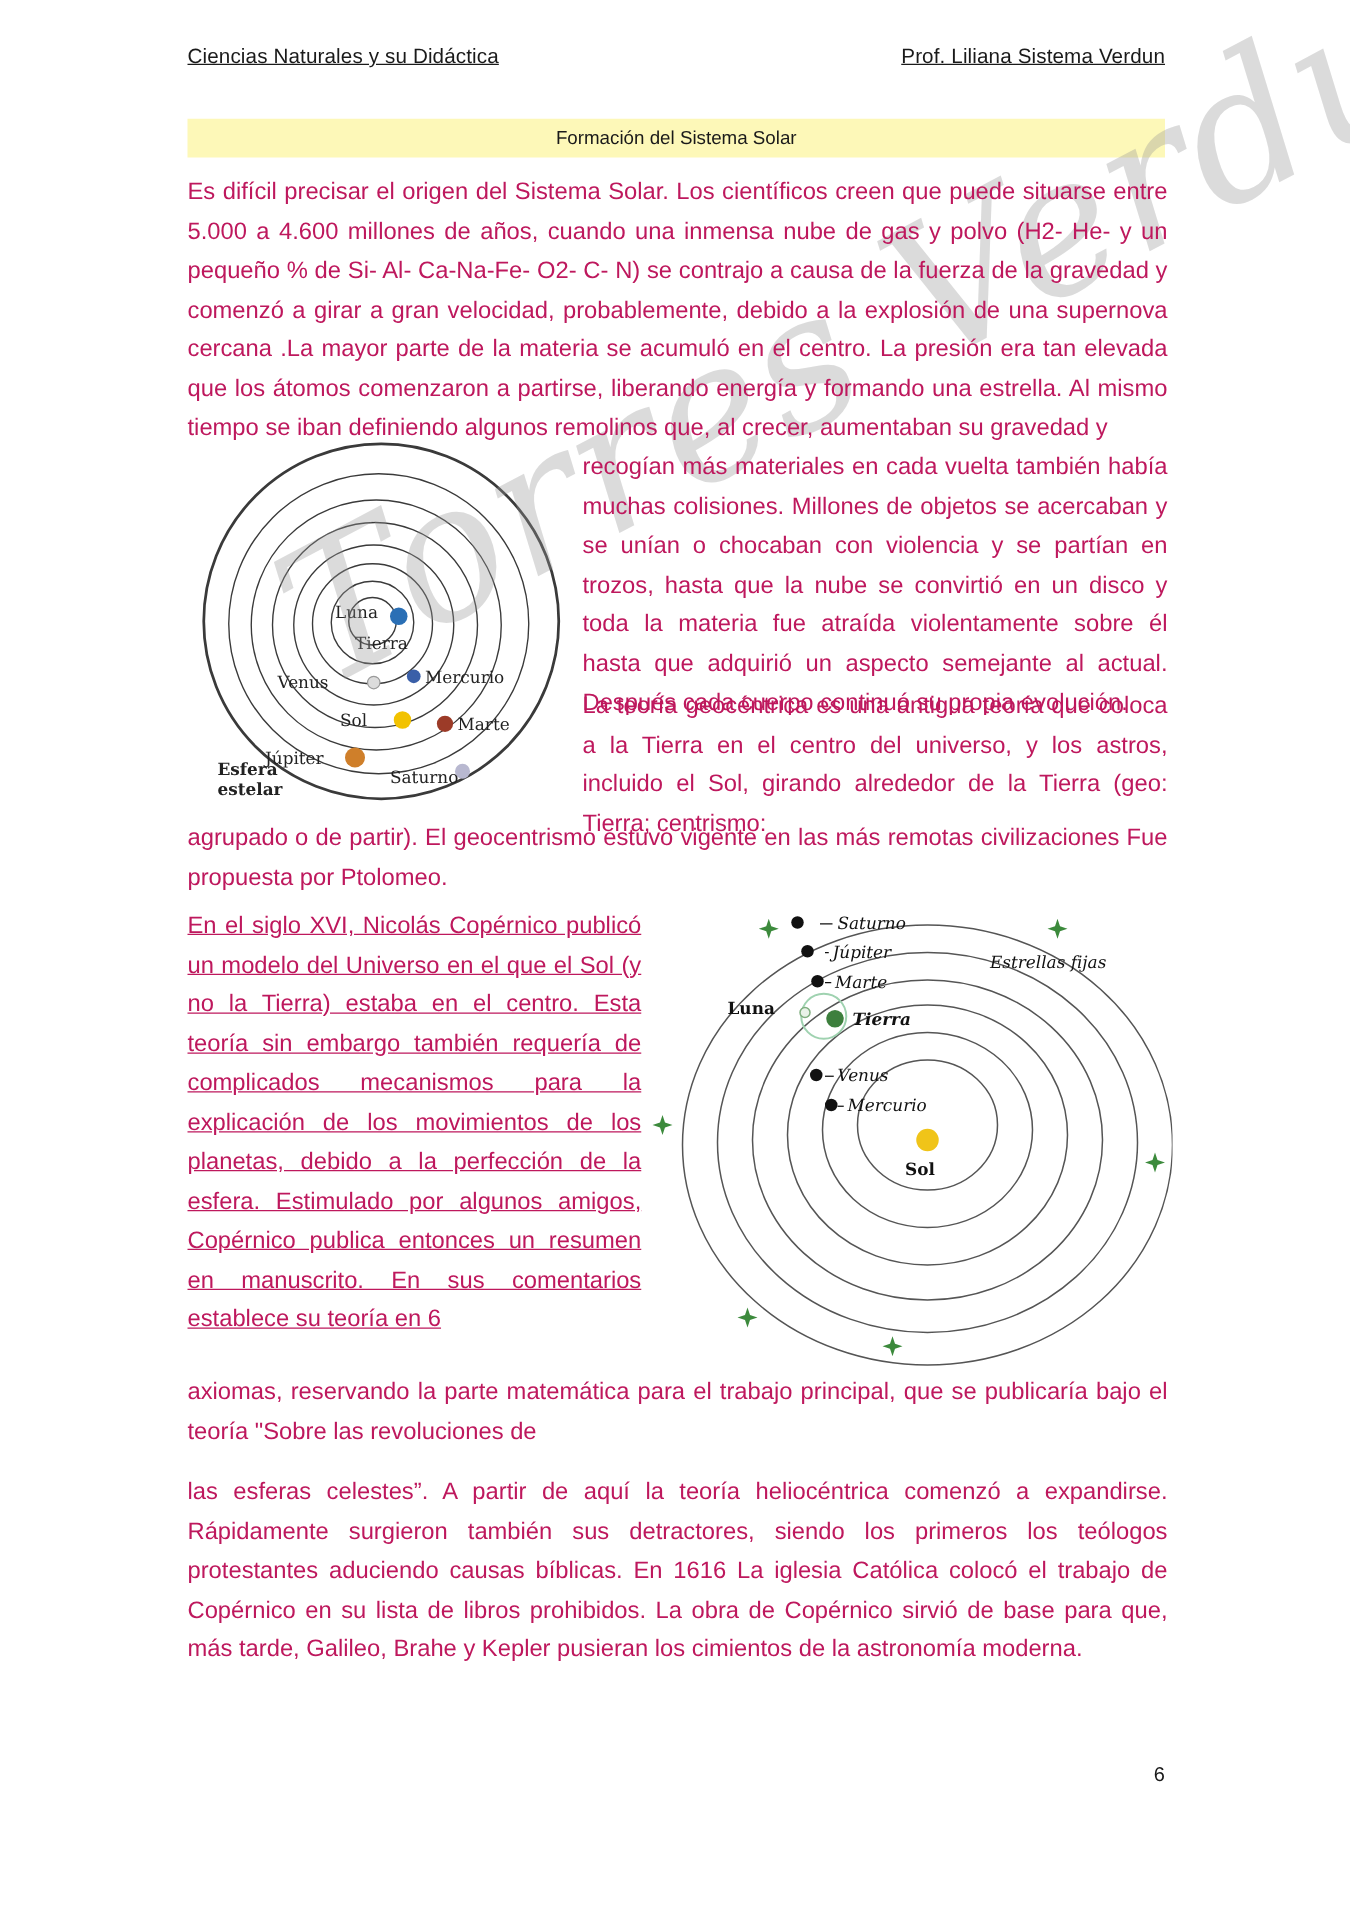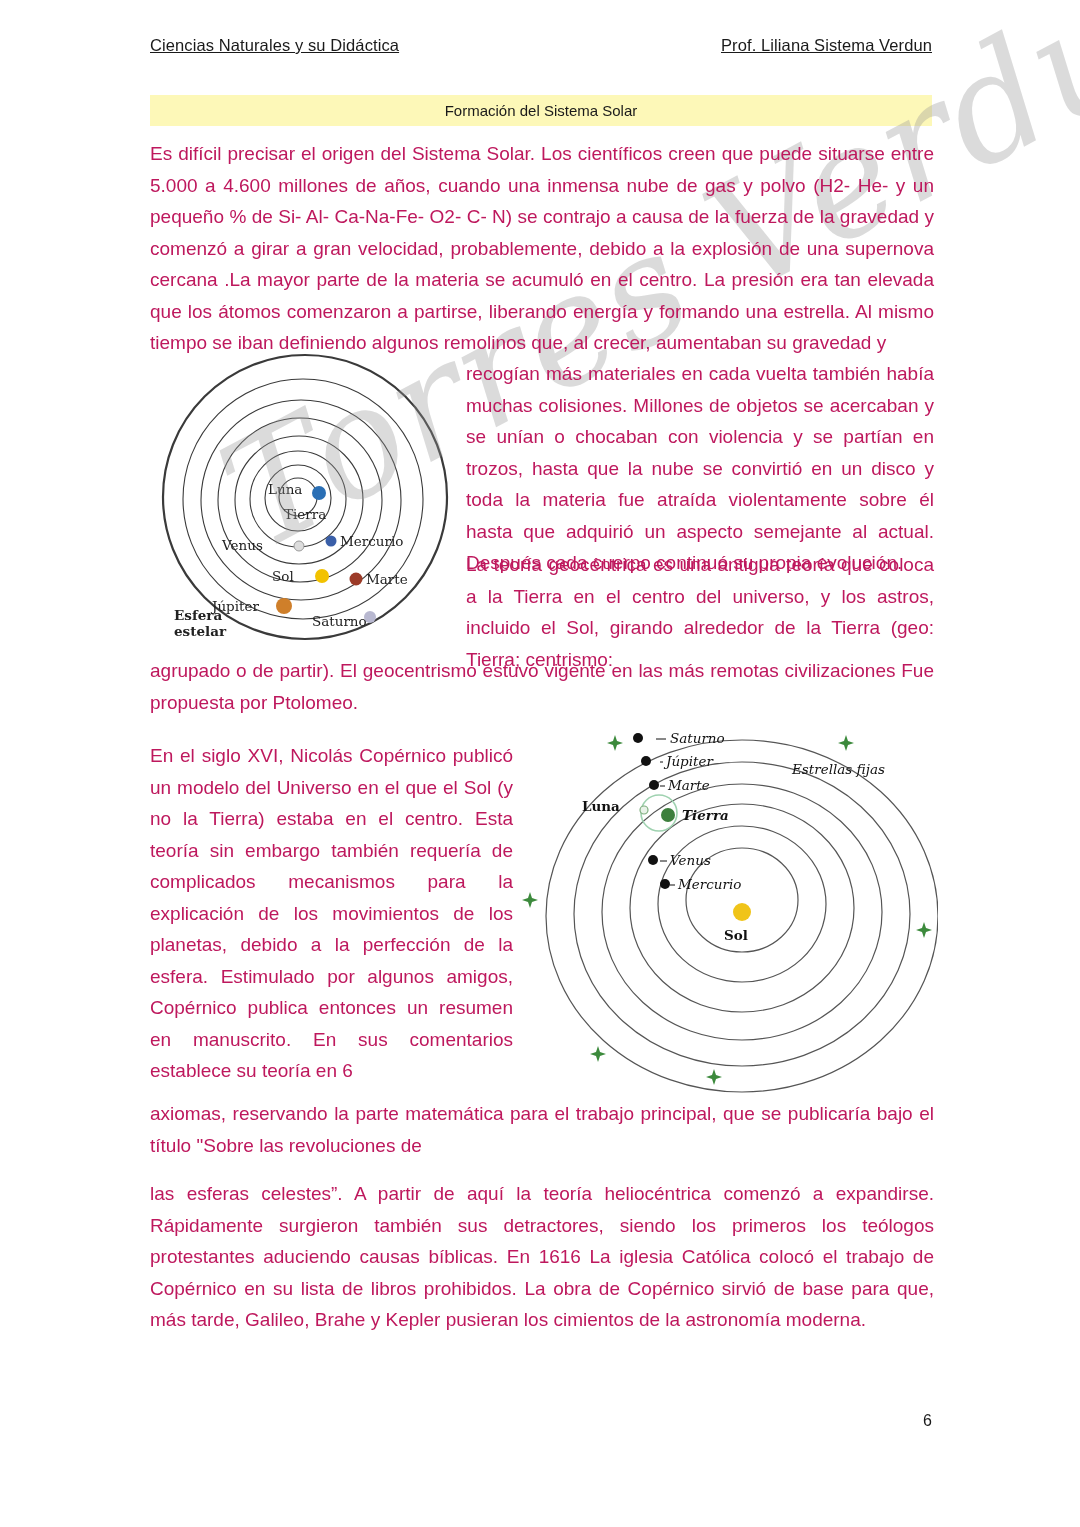--- a/index.html
+++ b/index.html
@@ -76,23 +76,24 @@
     top: 549px;
     left: 466px;
     width: 468px;
   }
   .para-full-a {
     top: 655px;
     left: 150px;
     width: 784px;
   }
   .para-left1 {
-    top: 740px;
+    top: 725px;
     left: 150px;
     width: 363px;
+    text-decoration: underline;
   }
   .para-after-cols {
     top: 1098px;
     left: 150px;
     width: 784px;
   }
   .para-final {
     top: 1178px;
     left: 150px;
     width: 784px;
@@ -271,19 +272,19 @@
       <g stroke="#111111" stroke-width="1">
         <line x1="136" y1="21" x2="146" y2="21"></line>
         <line x1="140" y1="44" x2="143" y2="44"></line>
         <line x1="140" y1="68" x2="145" y2="68"></line>
         <line x1="140" y1="143" x2="147" y2="143"></line>
         <line x1="150" y1="167" x2="155" y2="167"></line>
       </g>
     </svg>
   </div>
 
-  <div class="tb para-after-cols">axiomas, reservando la parte matemática para el trabajo principal, que se publicaría bajo el título "Sobre las revoluciones de</div>
+  <div class="tb para-after-cols">axiomas, reservando la parte matemática para el trabajo principal, que se publicaría bajo el teoría "Sobre las revoluciones de</div>
 
   <div class="tb para-final">las esferas celestes”. A partir de aquí la teoría heliocéntrica comenzó a expandirse. Rápidamente surgieron también sus detractores, siendo los primeros los teólogos protestantes aduciendo causas bíblicas. En 1616 La iglesia Católica colocó el trabajo de Copérnico en su lista de libros prohibidos. La obra de Copérnico sirvió de base para que, más tarde, Galileo, Brahe y Kepler pusieran los cimientos de la astronomía moderna.</div>
 
   <div class="page-number">6</div>
 
 </div>
 
 </body></html>

